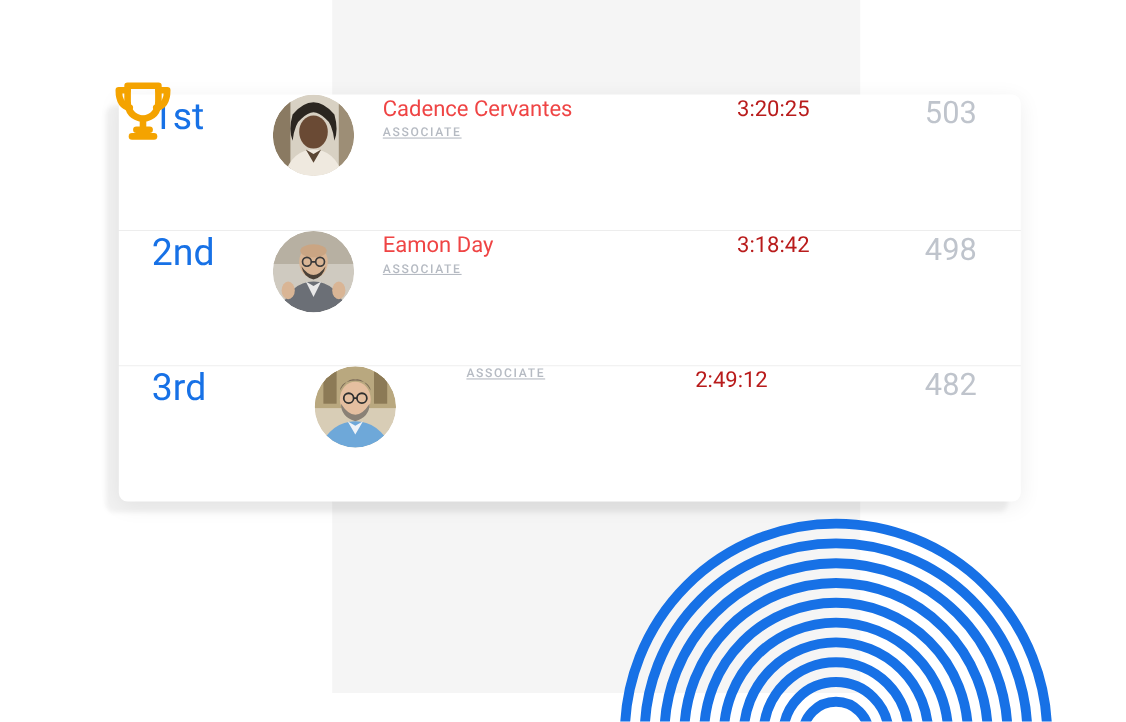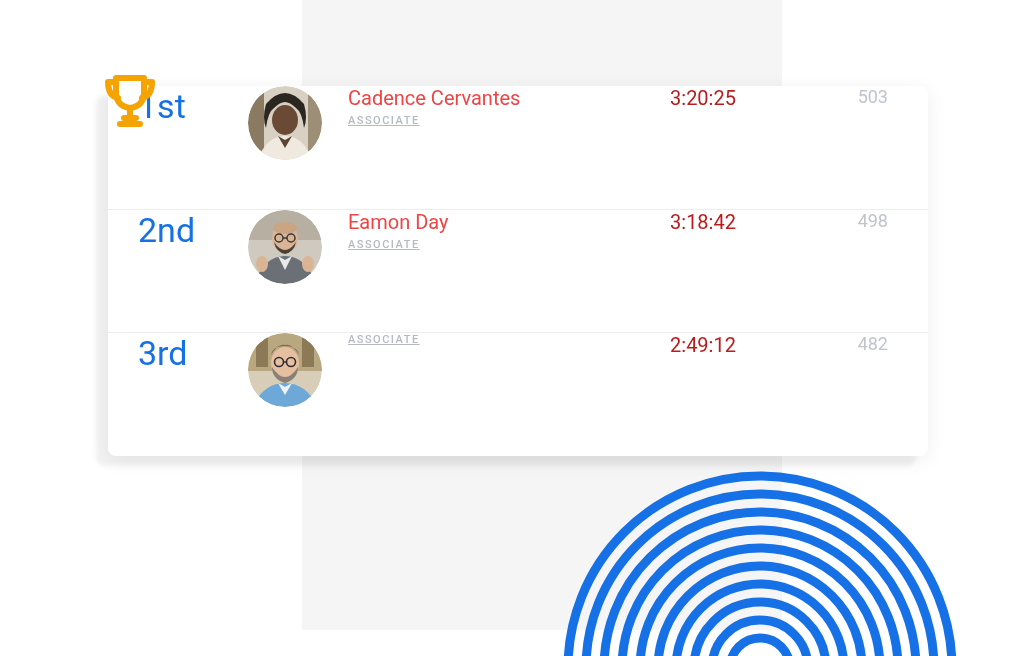--- a/index.html
+++ b/index.html
@@ -70,21 +70,21 @@
     z-index: 5;
   }
 
   .row {
     flex: 1;
     display: flex;
     align-items: flex-start;
     border-bottom: 1px solid rgba(0,0,0,0.07);
     padding: 0 40px 0 30px;
   }
-  .row:last-child { border-bottom: none; }
+  .row:last-child { border-bottom: none; gap: 38px; }
 
   .rank {
     width: 110px;
     font-size: 34px;
     font-weight: 400;
     color: #1771e6;
     flex: none;
   }
 
   .avatar {
@@ -124,21 +124,21 @@
     text-align: center;
     font-size: 20px;
     color: #b91c1c;
     font-weight: 400;
     flex: none;
   }
 
   .score {
     width: 110px;
     text-align: right;
-    font-size: 18px;
+    font-size: 28px;
     color: #bfc4cc;
     font-weight: 400;
     flex: none;
   }
 
 </style>
 </head>
 <body>
 
 <div class="bg-panel"></div>

